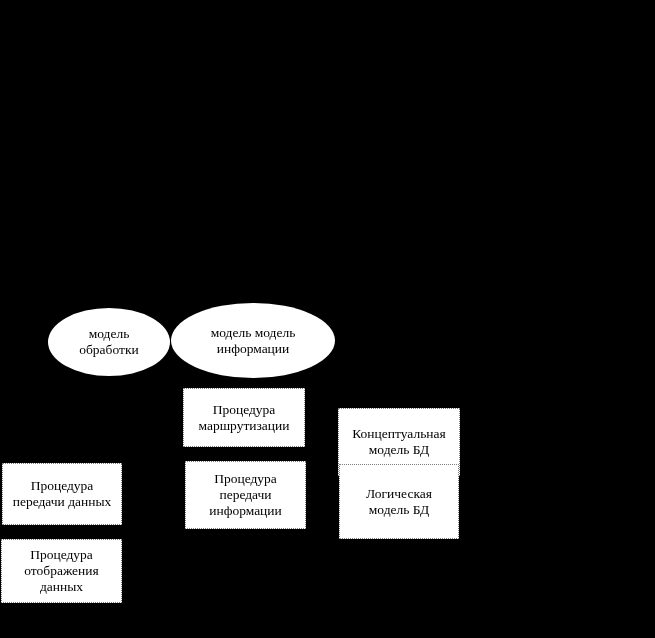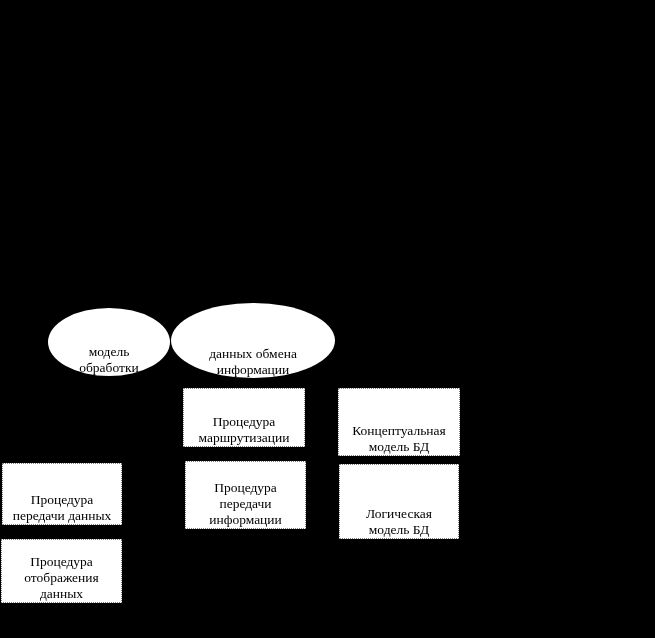--- a/index.html
+++ b/index.html
@@ -13,21 +13,21 @@
     height: 638px;
     background: #000000;
     overflow: hidden;
     font-family: "Liberation Serif", "DejaVu Serif", serif;
   }
   .node {
     position: absolute;
     background: #ffffff;
     color: #000000;
     display: flex;
-    align-items: flex-end;
+    align-items: center;
     justify-content: center;
     text-align: center;
     box-sizing: border-box;
     font-size: 13.5px;
     line-height: 16px;
   }
   .node .lbl {
     white-space: pre-line;
     display: block;
     width: 100%;
@@ -36,38 +36,38 @@
     border-radius: 50%;
   }
   .rect {
     border: 1px dotted #7f7f7f;
     font-family: Liberation Serif, serif;
   }
   
   .n-ellipse-processing   { left: 48px;  top: 308px; width: 122px; height: 68px; }
   .n-ellipse-exchange     { left: 171px; top: 303px; width: 164px; height: 75px; }
   .n-box-routing          { left: 183px; top: 388px; width: 122px; height: 59px; }
-  .n-box-conceptual       { left: 338px; top: 388px; width: 122px; height: 68px; }
+  .n-box-conceptual       { left: 338px; top: 408px; width: 122px; height: 68px; }
   .n-box-data-transfer    { left: 2px;   top: 463px; width: 120px; height: 62px; }
   .n-box-info-transfer    { left: 185px; top: 461px; width: 121px; height: 68px; }
   .n-box-logical          { left: 339px; top: 464px; width: 120px; height: 75px; }
   .n-box-display          { left: 1px;   top: 539px; width: 121px; height: 64px; }
 </style>
 </head>
 <body>
 
 <div class="stage">
 
   <div class="node ellipse n-ellipse-processing">
     <span class="lbl">модель
 обработки</span>
   </div>
 
   <div class="node ellipse n-ellipse-exchange">
-    <span class="lbl">данных обмена
+    <span class="lbl">модель модель
 информации</span>
   </div>
 
   <div class="node rect n-box-routing">
     <span class="lbl">Процедура
 маршрутизации</span>
   </div>
 
   <div class="node rect n-box-conceptual">
     <span class="lbl">Концептуальная

